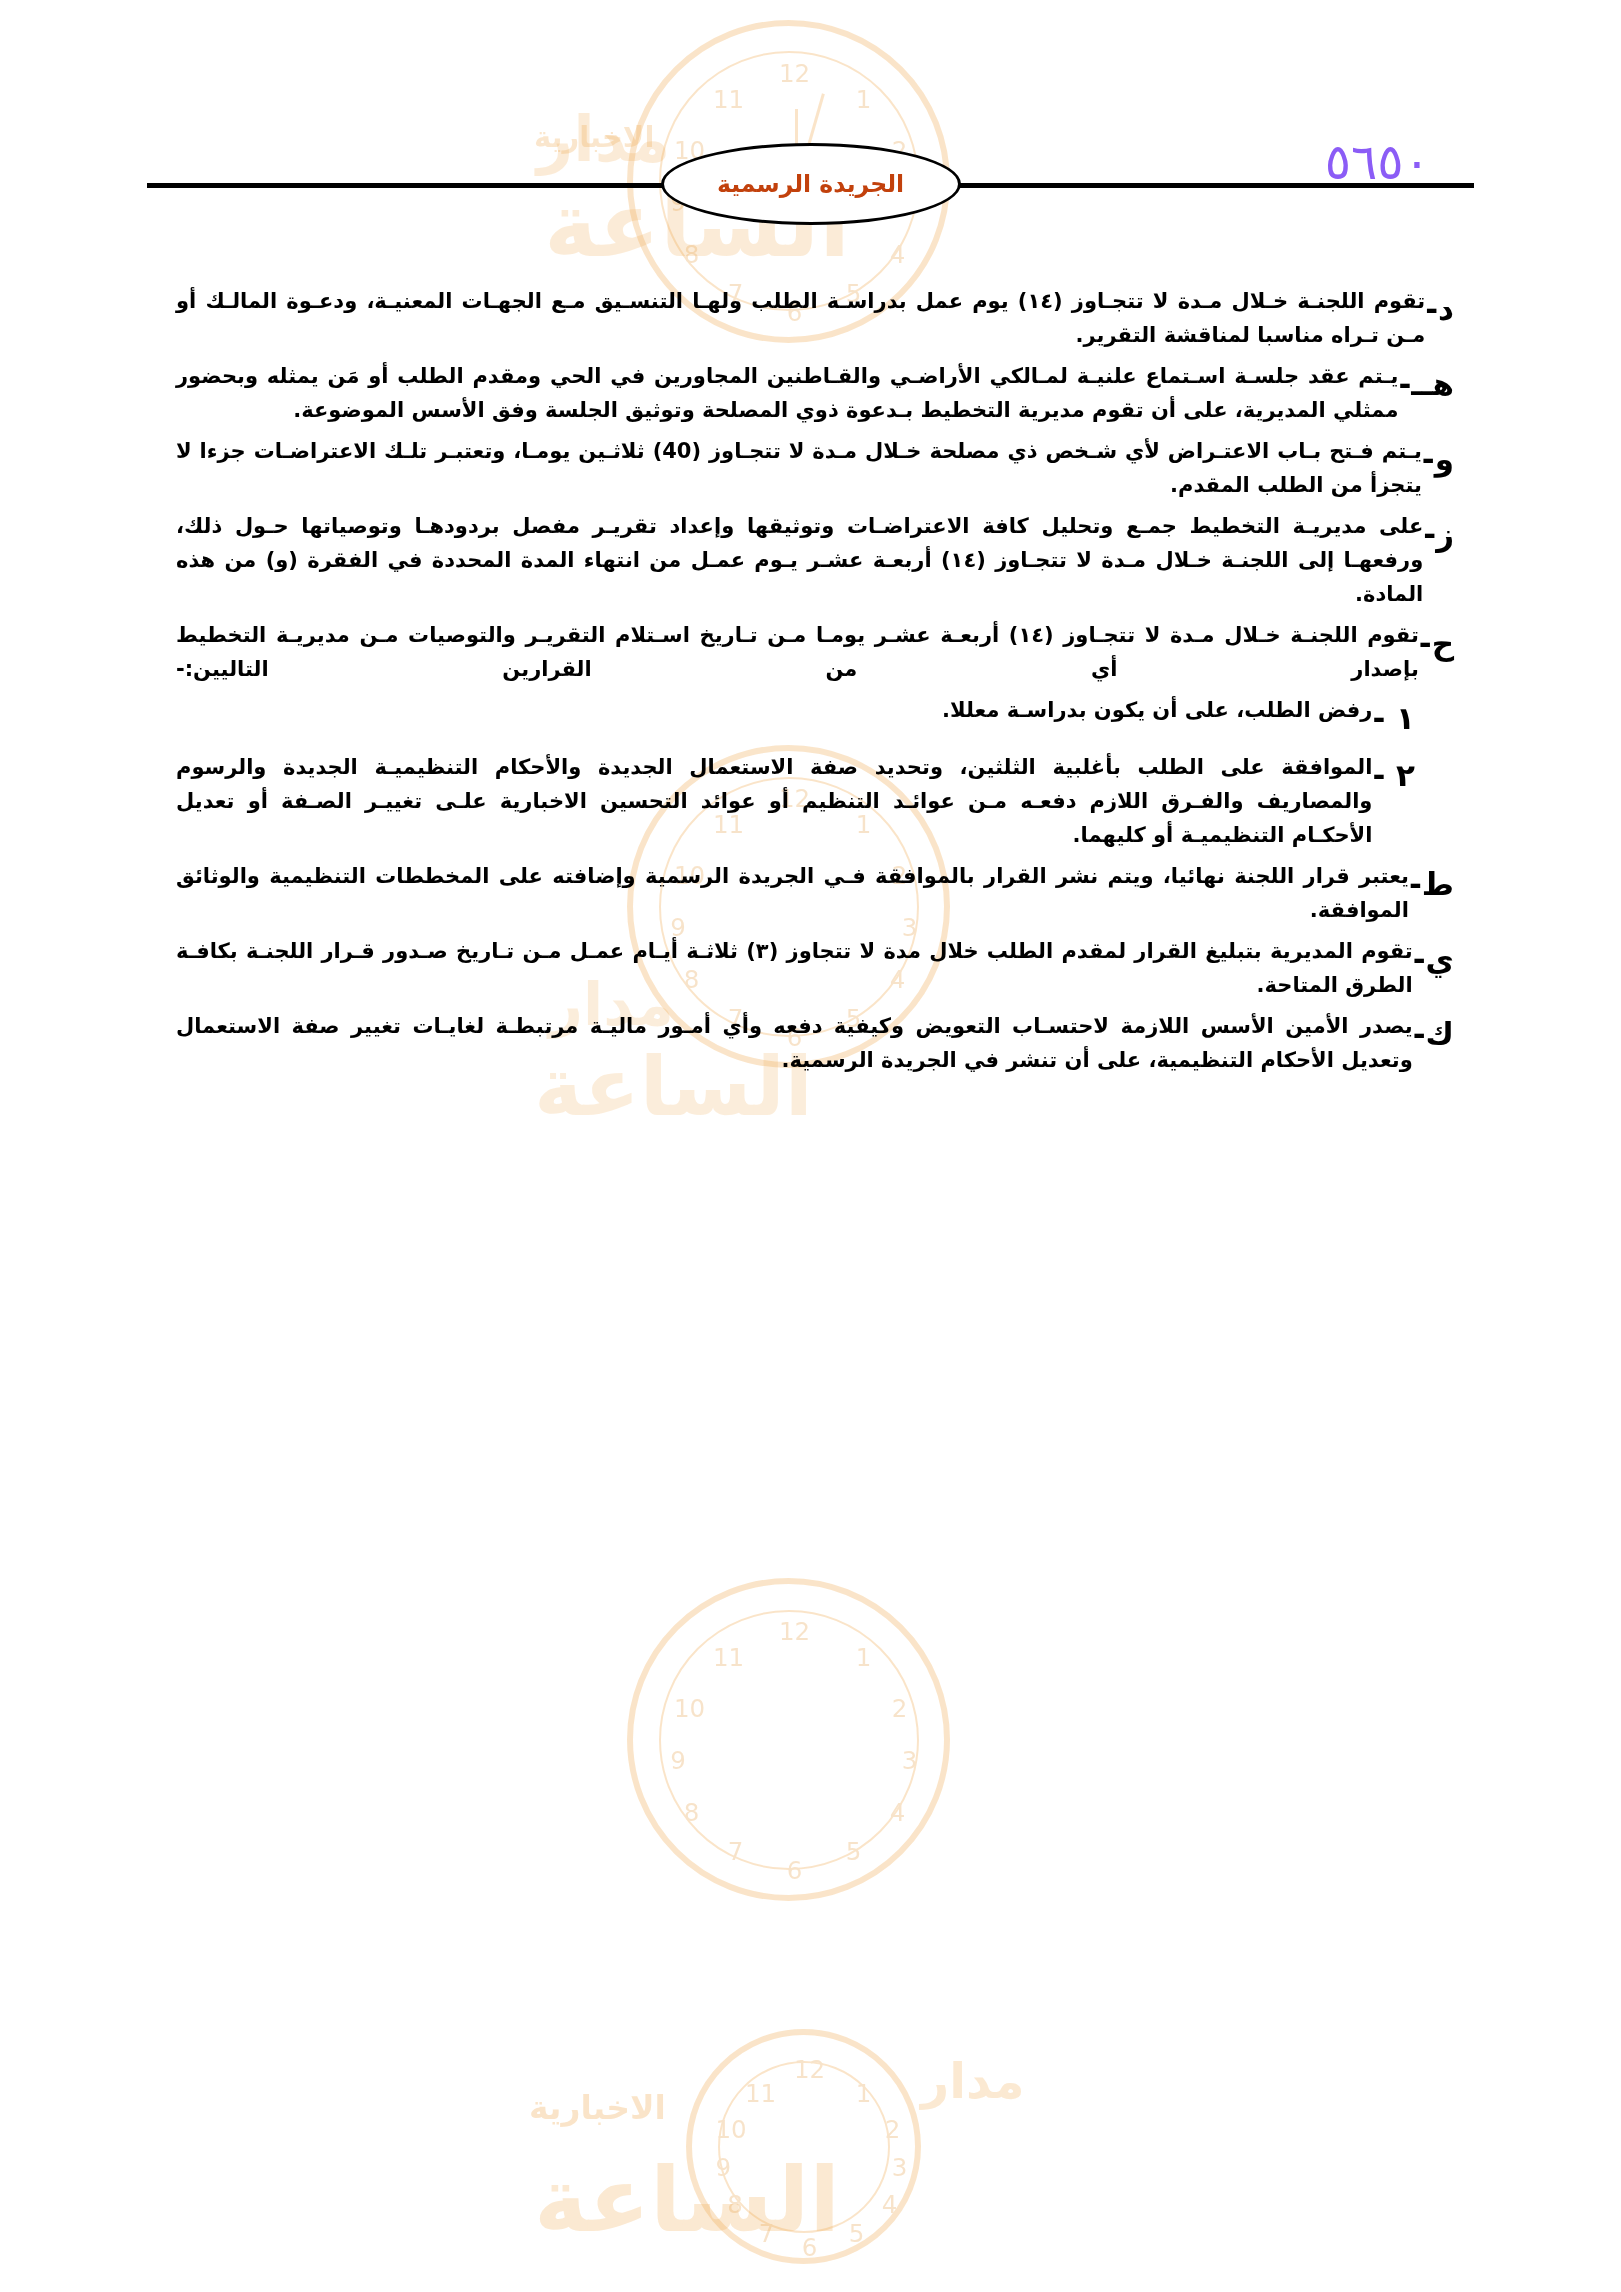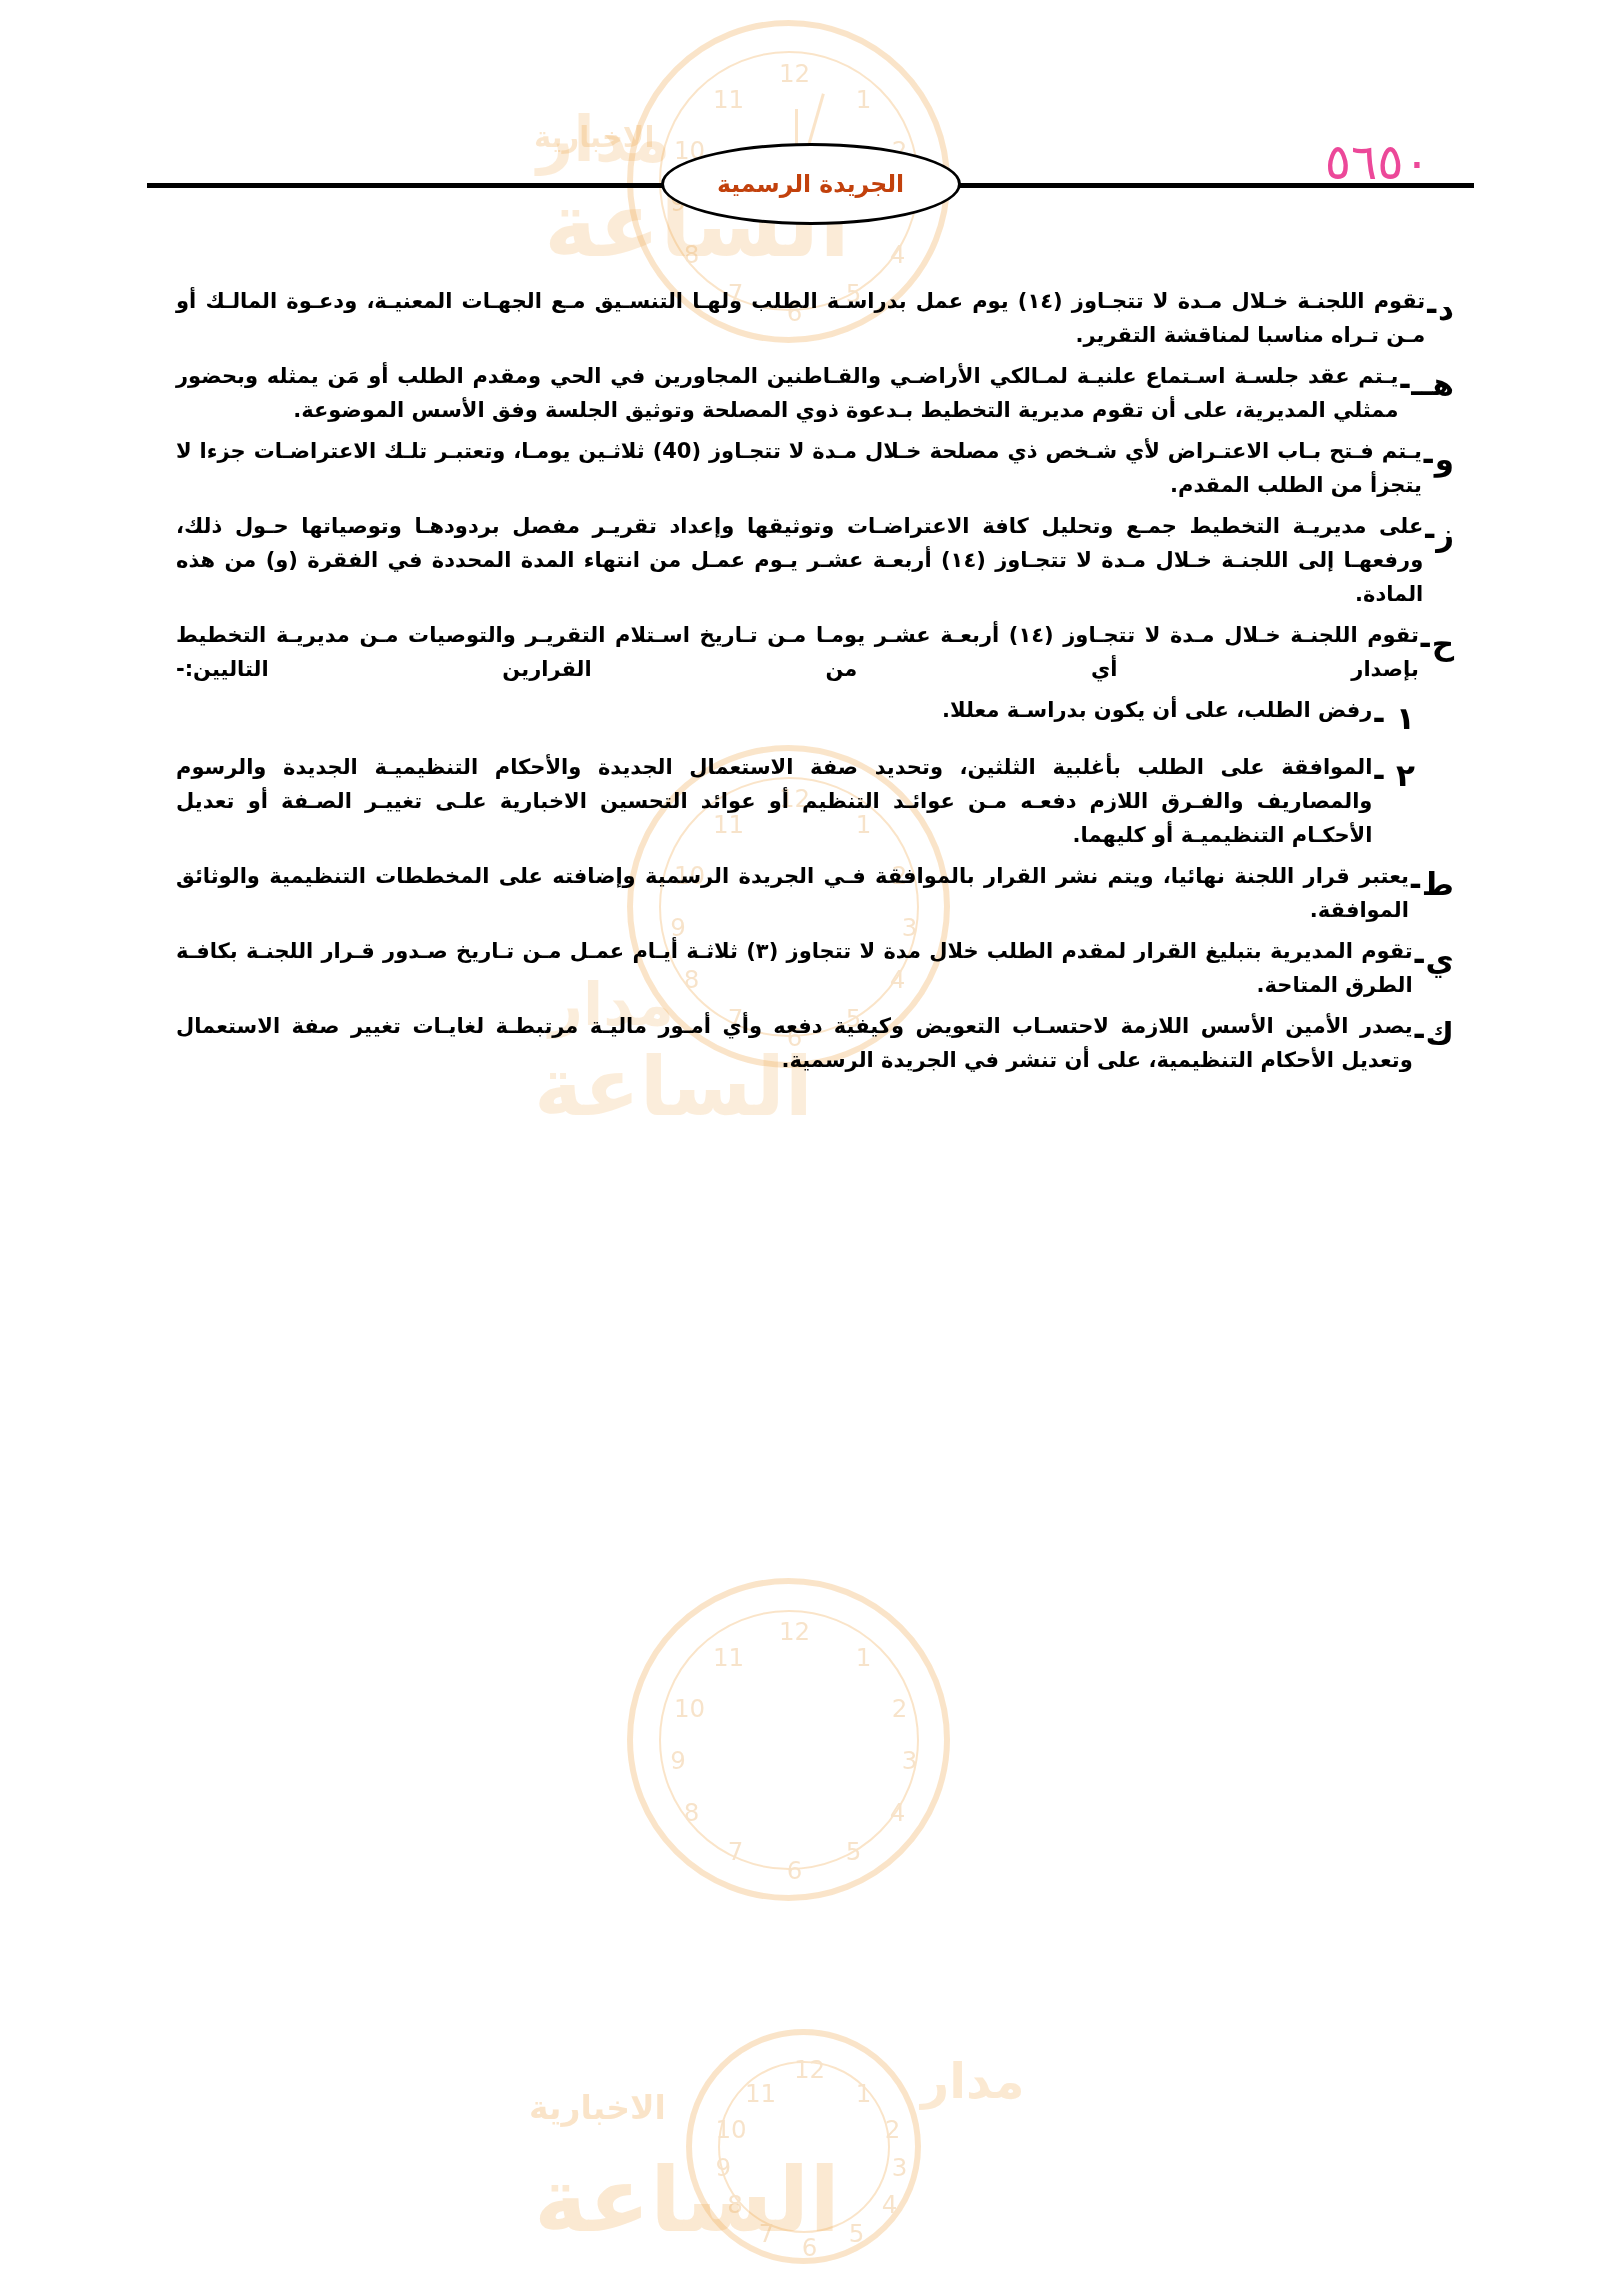--- a/index.html
+++ b/index.html
@@ -67,21 +67,21 @@
     left: 0;
     height: 4.9px;
     background: #000;
   }
   .page-number {
     position: absolute;
     top: 17.6px;
     right: 44px;
     font-size: 49px;
     letter-spacing: 2px;
-    color: #ec4899;
+    color: #8b5cf6;
     font-family: "DejaVu Sans", "Liberation Sans", sans-serif;
   }
   .gazette-oval {
     position: absolute;
     top: 27.4px;
     left: 50%;
     transform: translateX(-50%);
     width: 294px;
     height: 76px;
     border: 3.9px solid #000;

